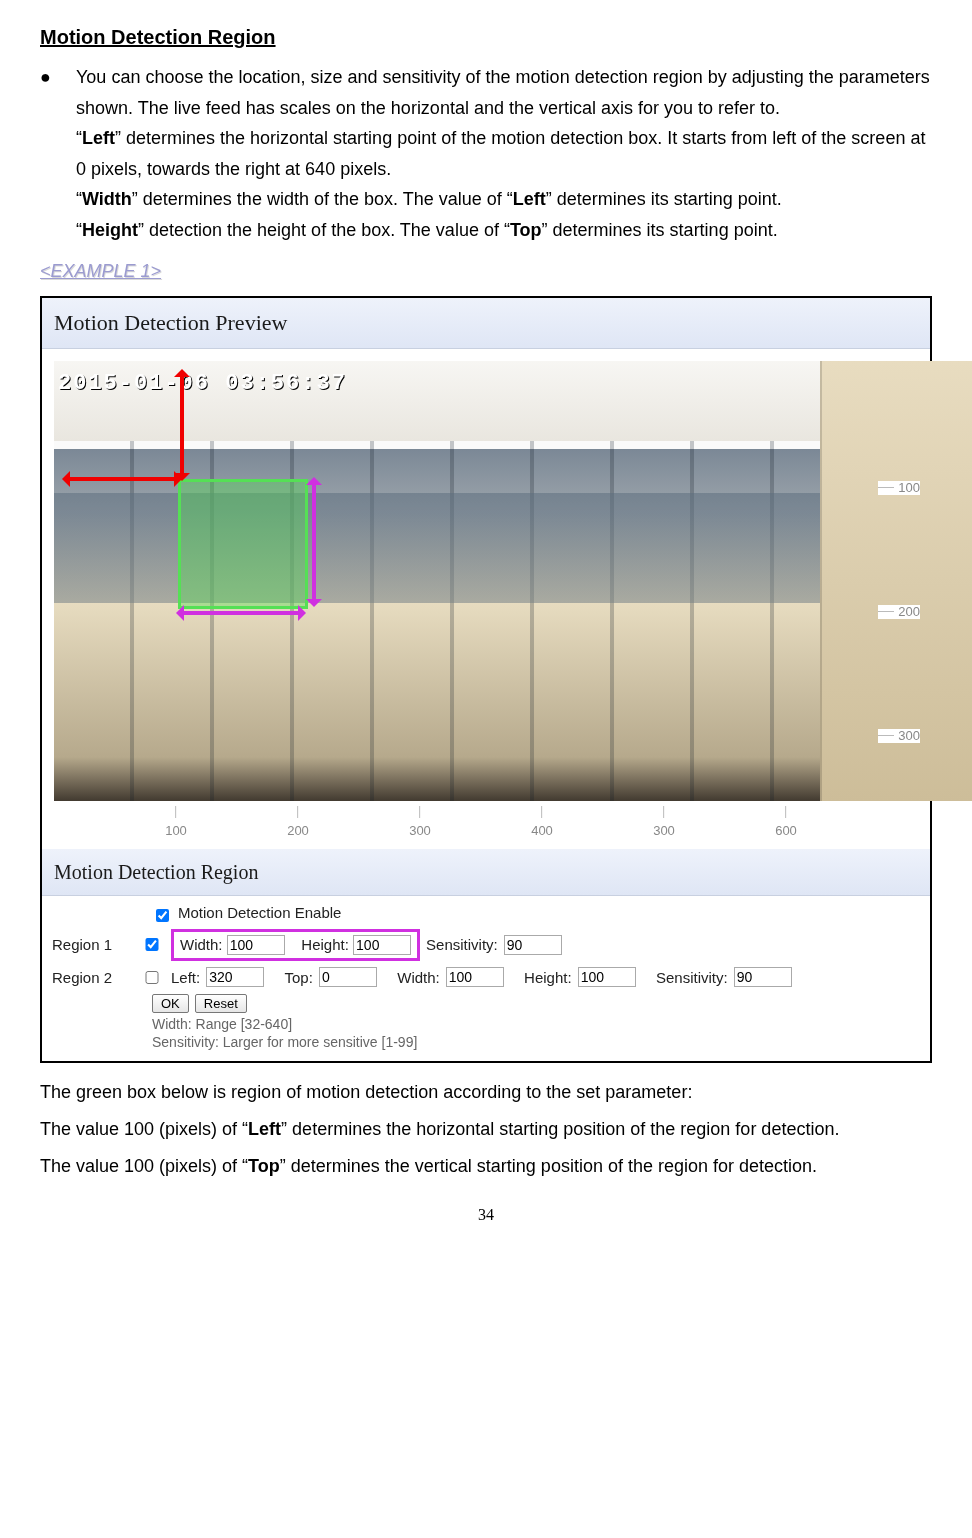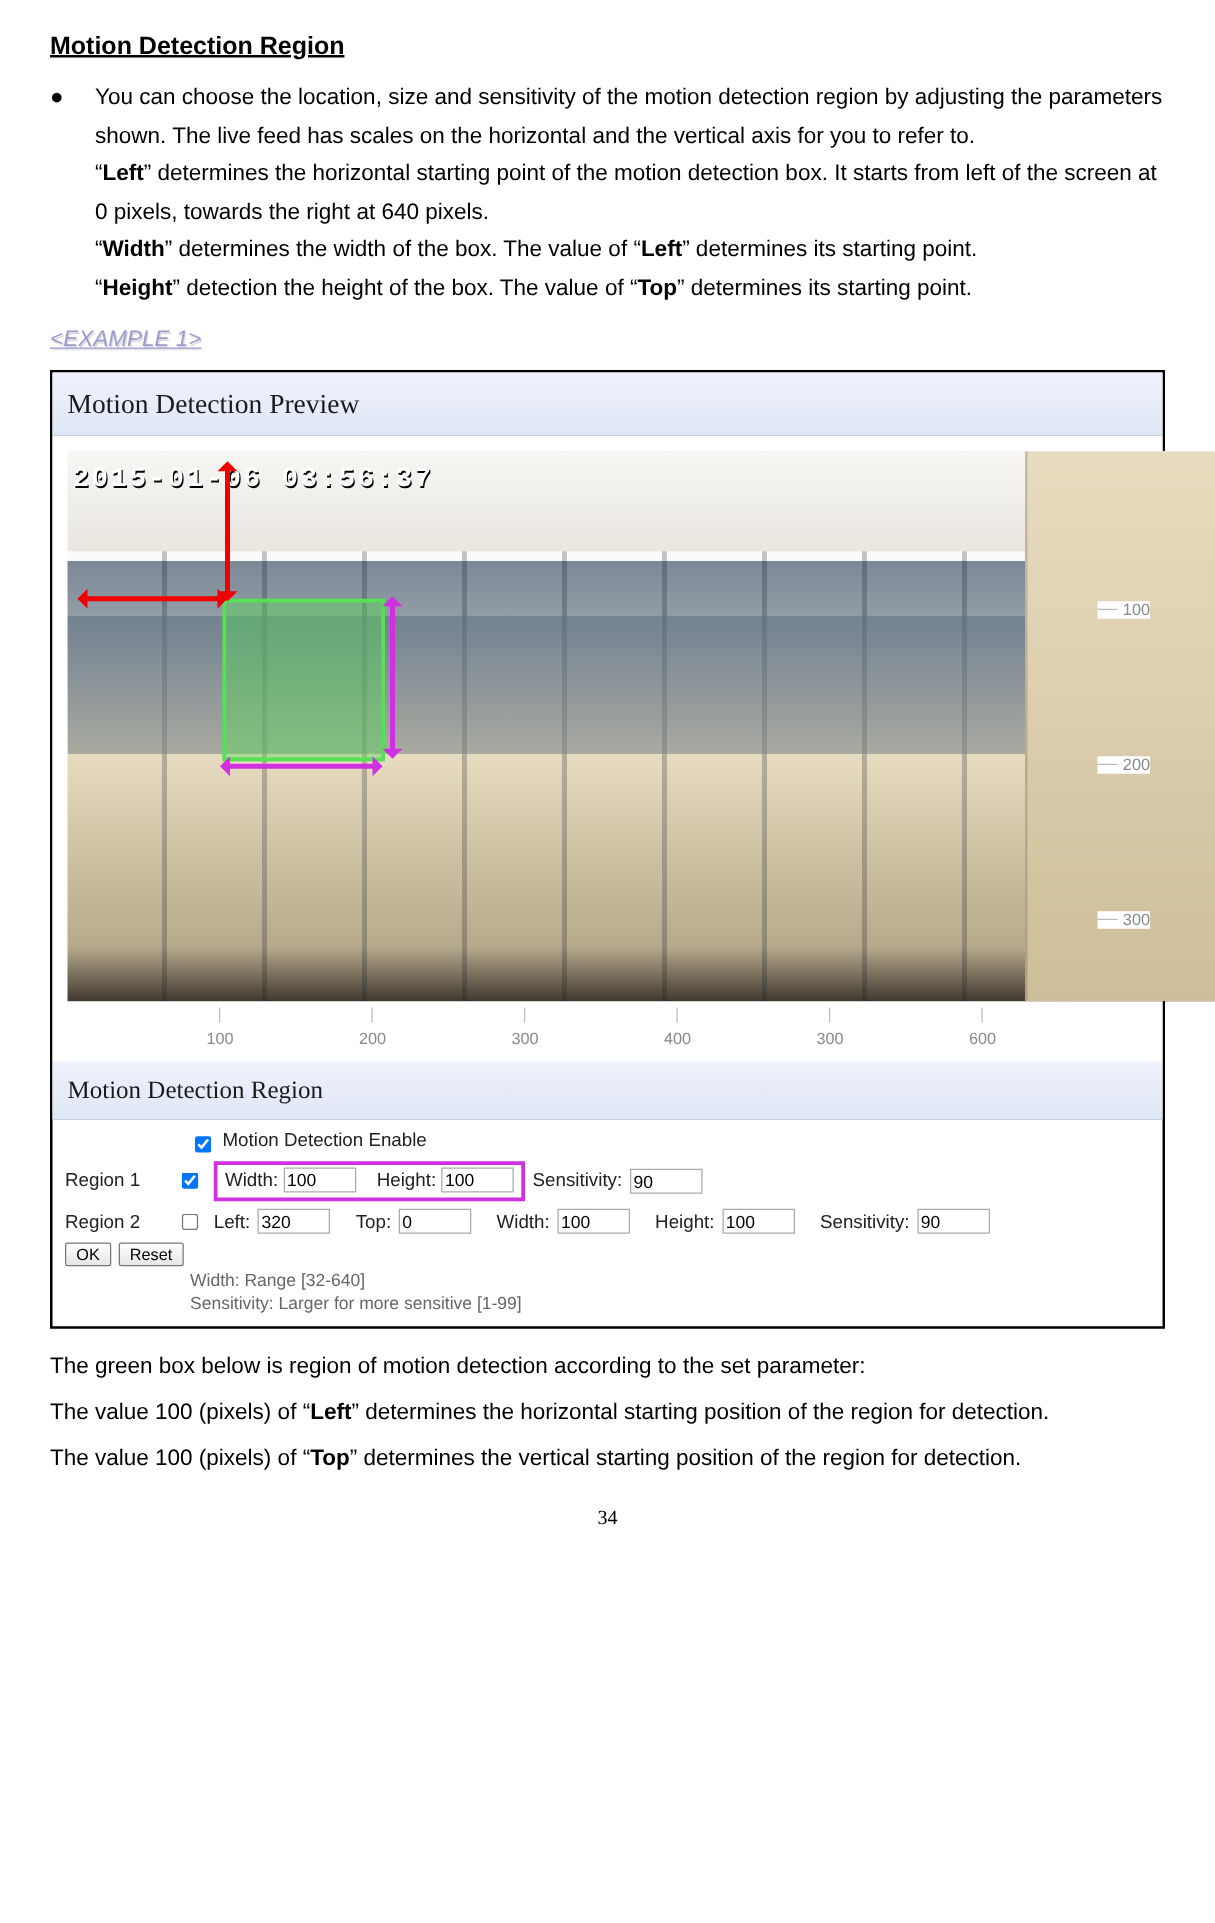--- a/index.html
+++ b/index.html
@@ -206,21 +206,21 @@
   .region-row .lab { width: 80px; }
   .region-row input[type=text] {
     width: 52px;
     font-size: 14px;
     padding: 1px 2px;
     border: 1px solid #aaa;
   }
   .region-row .chk { width: 20px; }
   .hl-red { border: 3px solid #f00000; padding: 0 6px; }
   .hl-mag { border: 3px solid #d030e0; padding: 0 6px; }
-  .btns { margin-top: 4px; display:flex; gap:6px;}
+  .btns { margin-left: 100px; margin-top: 4px; display:flex; gap:6px;}
   .btns button {
     font-size: 13px;
     padding: 1px 8px;
     border: 1px solid #777;
     background: linear-gradient(#fff,#e6e6e6);
     border-radius: 2px;
   }
   .hints {
     margin-left: 100px;
     color: #666;

